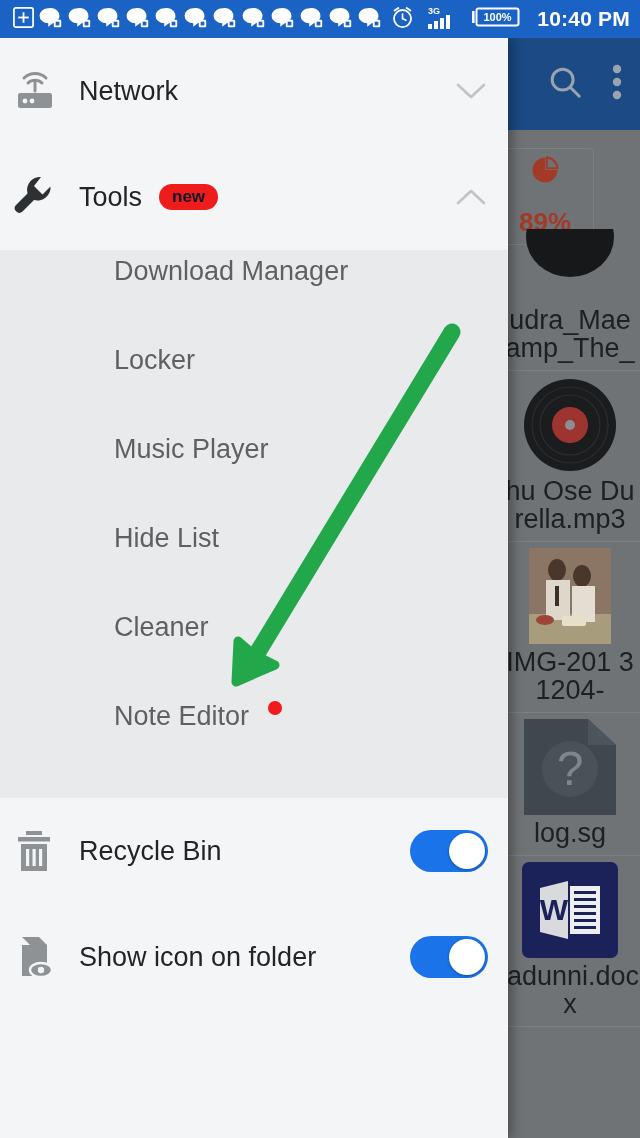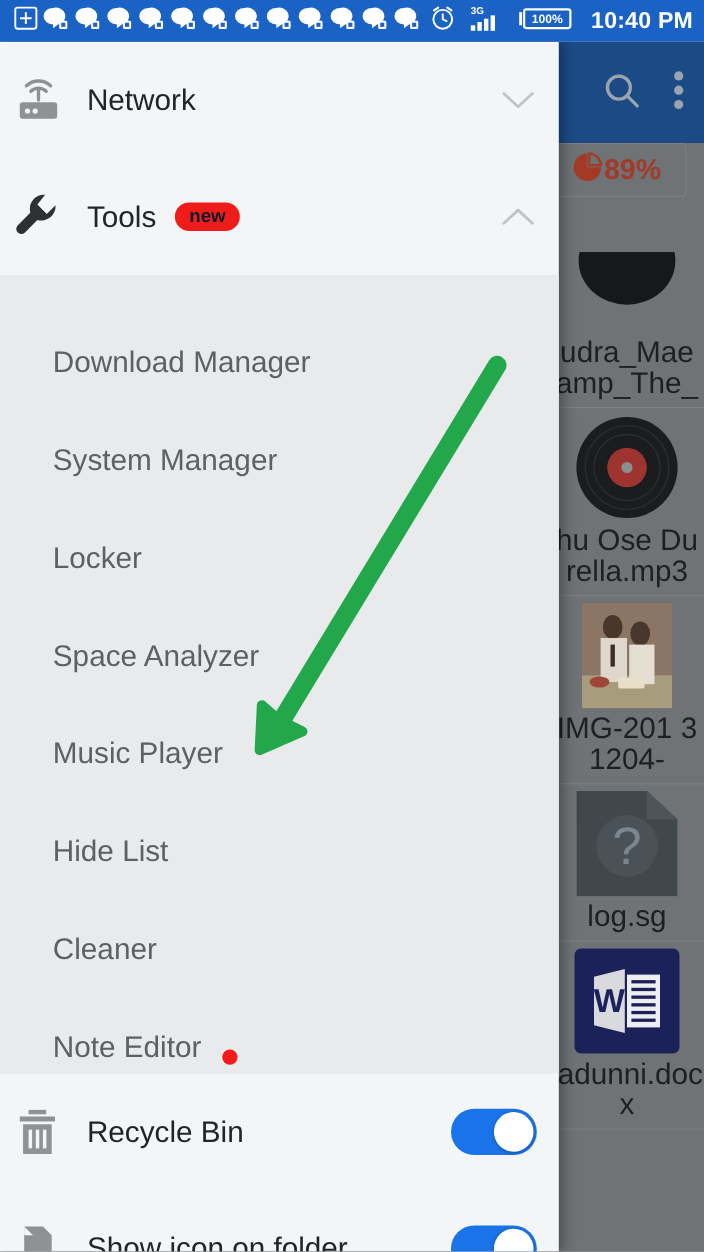--- a/index.html
+++ b/index.html
@@ -39,25 +39,26 @@
     position:absolute;right:0;top:0;width:640px;height:92px;
     background:#1b4a85;
     display:flex;align-items:center;justify-content:flex-end;
     padding-right:18px;box-sizing:border-box;gap:28px;
   }
   #bg-storagebar{
     position:absolute;right:0;top:92px;width:640px;height:70px;
     display:flex;align-items:center;
   }
   .storage-chip{
-    position:absolute;left:504px;top:0;
-    display:flex;align-items:center;gap:0;
+    position:absolute;left:504px;top:18px;
+    display:flex;align-items:center;gap:18px;
     border:1px solid #7d8184;
     border-radius:4px;
     padding:6px 22px 6px 14px;
+    flex-direction:column;
   }
   .storage-pct{
     color:#a33a28;font-size:26px;font-weight:bold;
   }
   #filegrid{
     position:absolute;left:500px;top:162px;width:140px;
     display:flex;flex-direction:column;align-items:center;
   }
   .file-cell{
     width:140px;
@@ -117,22 +118,22 @@
     display:flex;align-items:center;justify-content:center;
   }
 
   
   #submenu{
     background:#e9eaec;
     padding-top:6px;padding-bottom:8px;
   }
   .sub-row{
     height:89px;
-    display:flex;align-items:flex-end;
-    padding-left:48px;
+    display:flex;align-items:flex-start;
+    padding-left:114px;
     box-sizing:border-box;
   }
   .sub-label{
     color:#5d6164;font-size:27px;white-space:nowrap;
   }
   .dot-red{
     width:14px;height:14px;border-radius:50%;
     background:#f21a1a;margin-left:19px;
   }
 
@@ -308,27 +309,21 @@
           <polyline points="3,16 16,4 29,16" fill="none" stroke="#bfc4c8" stroke-width="2.6" stroke-linecap="round" stroke-linejoin="round"></polyline>
         </svg>
       </span>
     </div>
 
     <div id="submenu">
       <div class="sub-row">
         <span class="sub-label">Download Manager</span>
       </div>
       <div class="sub-row">
-        <span class="sub-label">System Manager</span>
-      </div>
-      <div class="sub-row">
         <span class="sub-label">Locker</span>
-      </div>
-      <div class="sub-row">
-        <span class="sub-label">Space Analyzer</span>
       </div>
       <div class="sub-row">
         <span class="sub-label">Music Player</span>
       </div>
       <div class="sub-row">
         <span class="sub-label">Hide List</span>
       </div>
       <div class="sub-row">
         <span class="sub-label">Cleaner</span>
       </div>

